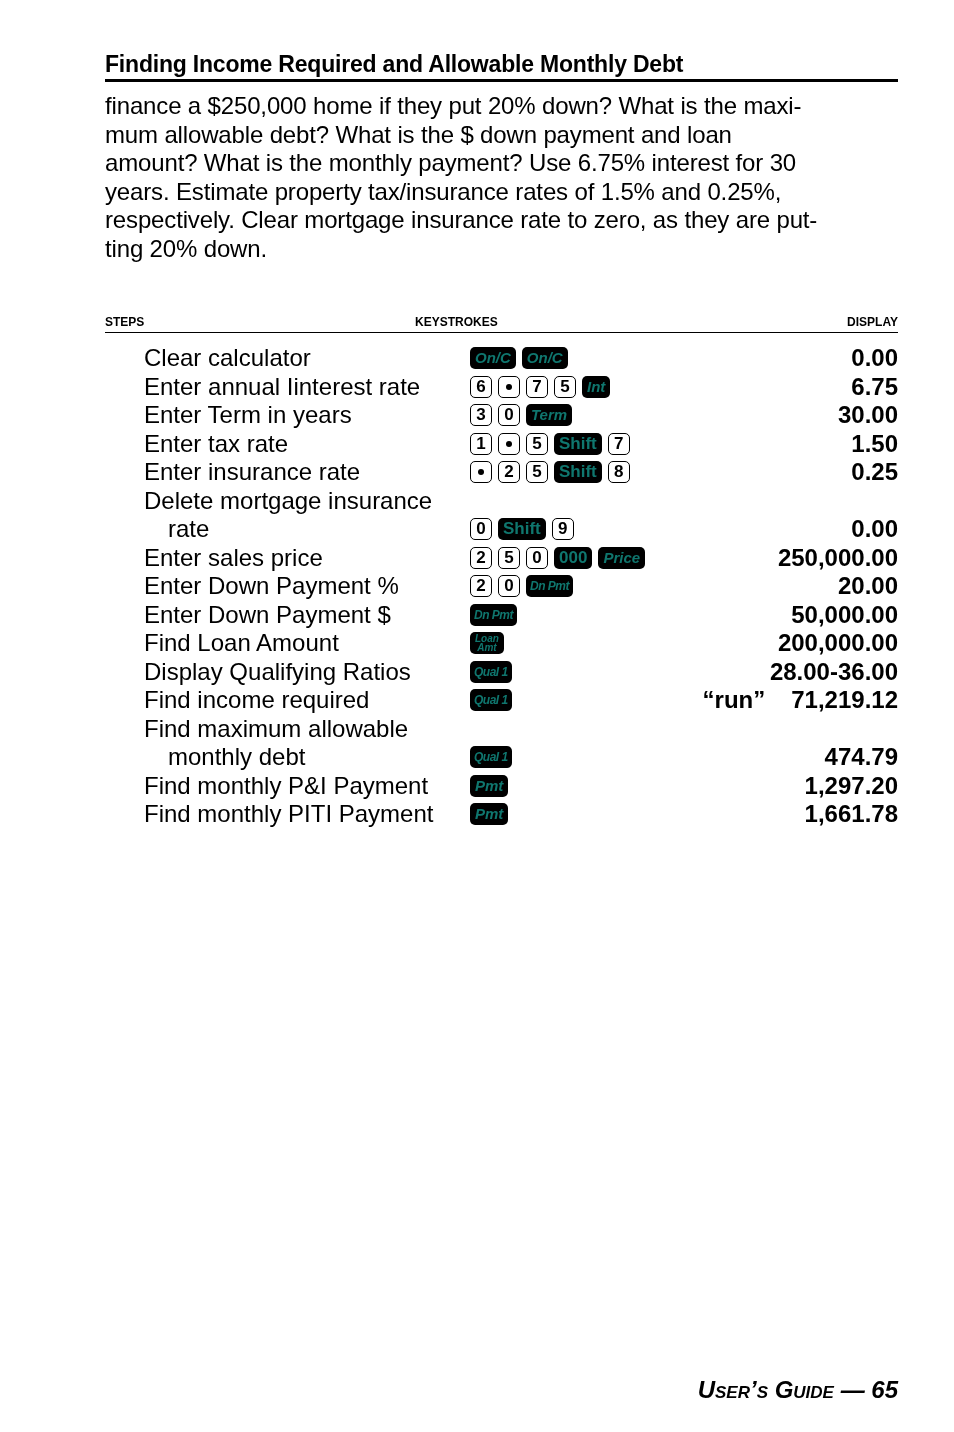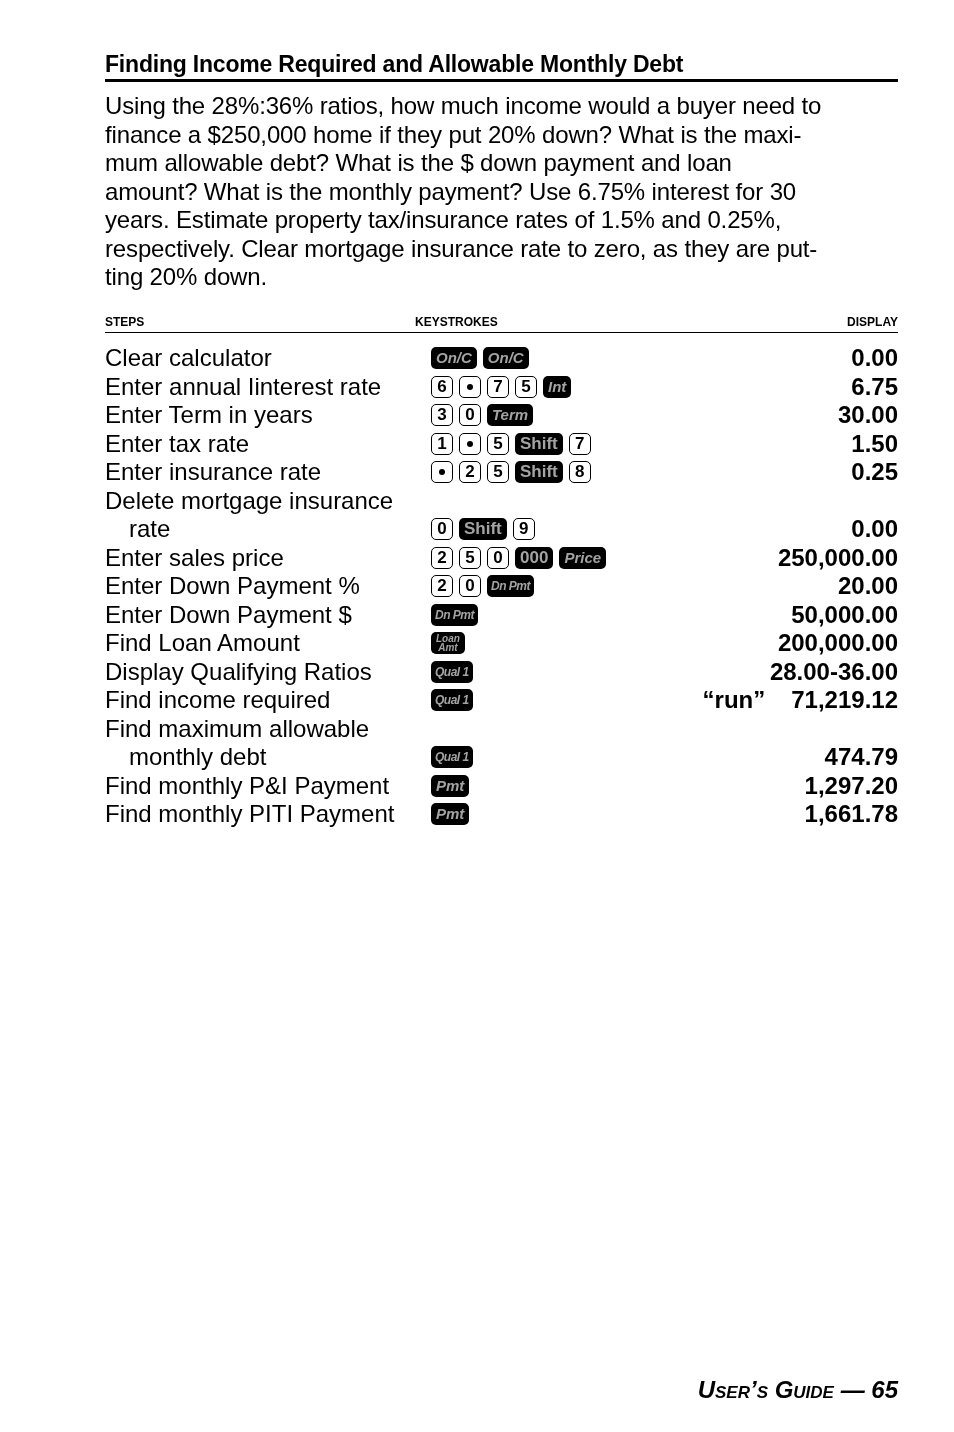--- a/index.html
+++ b/index.html
@@ -20,40 +20,40 @@
     .intro span { display: block; white-space: nowrap; }
     .thead {
       position: absolute; top: 312px; left: 0; width: 793px; height: 20px;
       border-bottom: 1.5px solid #000;
       font-weight: bold; font-size: 12px; line-height: 20px;
     }
     .th-steps { position: absolute; left: 0; }
     .th-keys { position: absolute; left: 310px; }
     .th-display { position: absolute; right: 0; }
     .rows { position: absolute; top: 344px; left: 0; width: 793px; }
-    .row { position: relative; height: 28.5px; font-size: 24px; line-height: 28.5px; }
+    .row { position: relative; height: 28.5px; font-size: 24px; line-height: 28.5px; margin-left: 39px; }
     .row.tall { height: 57px; }
     .step { position: absolute; left: 0; top: 0; white-space: nowrap; }
     .step .l2 { display: block; padding-left: 24px; }
     .keys { position: absolute; left: 326px; display: flex; gap: 6px; align-items: center; height: 28.5px; }
     .row.tall .keys { top: 28.5px; }
     .disp { position: absolute; right: 0; top: 0; font-weight: bold; white-space: nowrap; }
     .row.tall .disp { top: 28.5px; }
     .disp .run { margin-right: 26px; }
     .key-num {
       display: inline-flex; align-items: center; justify-content: center;
       min-width: 16px; height: 20px; padding: 0 2px;
       border: 1.6px solid #000; border-radius: 5px;
       font-weight: bold; font-size: 17px; line-height: 20px; box-sizing: content-box;
       font-family: "Liberation Sans", sans-serif;
     }
     .key-dot::before { content: ""; width: 6px; height: 6px; background: #000; border-radius: 50%; display: block; }
     .key-fn {
       display: inline-flex; align-items: center; justify-content: center;
-      height: 22px; padding: 0 5px; background: #000; color: #a3a3a3;
+      height: 22px; padding: 0 5px; background: #000; color: #0f766e;
       border-radius: 5px; font-weight: bold; font-style: italic;
       font-size: 15px; line-height: 22px; white-space: nowrap; text-align: center;
     }
     .key-fn.upright { font-style: normal; font-size: 17px; }
     .key-fn.small { font-size: 12px; padding: 0 4px; letter-spacing: -0.5px; }
     .key-fn.stack {
       flex-direction: column; font-size: 10px; line-height: 9px; padding: 1px 5px; height: 20px;
     }
     .footer {
       position: absolute; top: 1375px; right: 56px;
@@ -61,21 +61,20 @@
     }
     .footer .sc { font-variant: small-caps; text-align: right; }
   </style>
 </head>
 <body>
 
 <div class="page">
   <div class="title">Finding Income Required and Allowable Monthly Debt</div>
 
   <div class="intro">
-    <span>Using the 28%:36% ratios, how much income would a buyer need to</span>
     <span>finance a $250,000 home if they put 20% down? What is the maxi-</span>
     <span>mum allowable debt? What is the $ down payment and loan</span>
     <span>amount? What is the monthly payment? Use 6.75% interest for 30</span>
     <span>years. Estimate property tax/insurance rates of 1.5% and 0.25%,</span>
     <span>respectively. Clear mortgage insurance rate to zero, as they are put-</span>
     <span>ting 20% down.</span>
   </div>
 
   <div class="thead">
     <span class="th-steps">STEPS</span>

